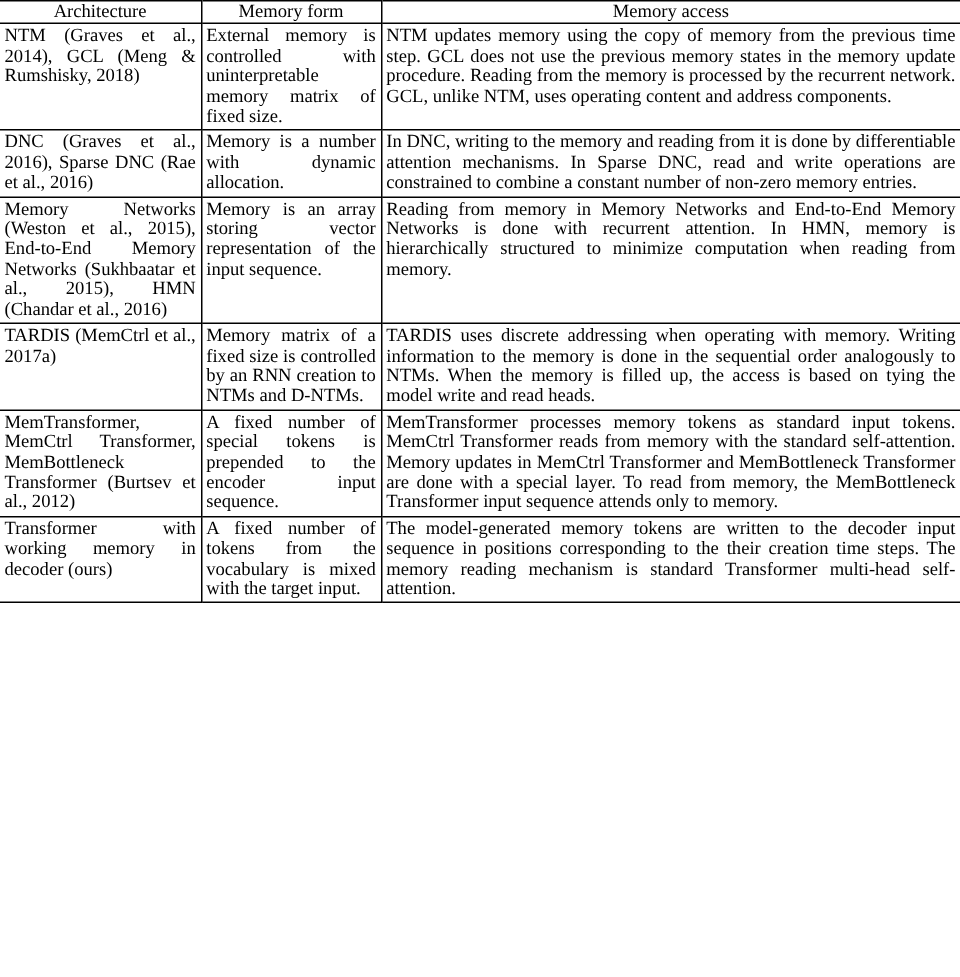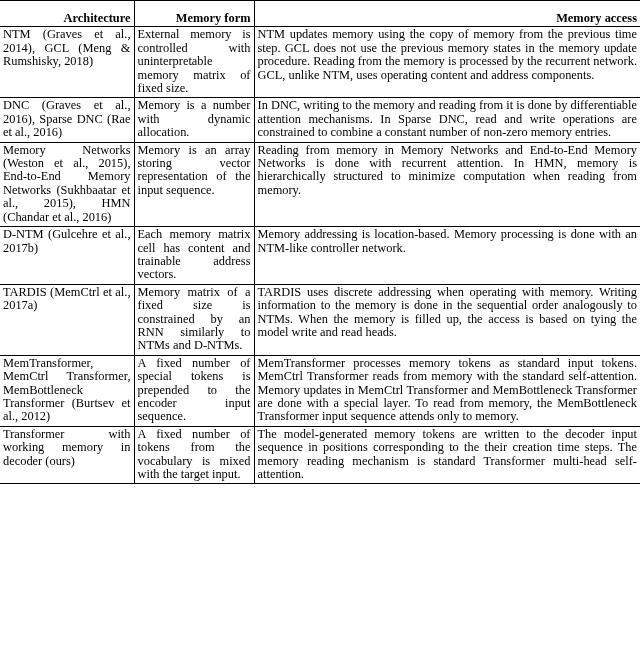--- a/index.html
+++ b/index.html
@@ -26,23 +26,23 @@
   table.paper-table col.col-access { width: 386px; }
   table.paper-table th,
   table.paper-table td {
     vertical-align: top;
     text-align: justify;
     padding: 1px 3px 2px 3px;
     border-bottom: 1px solid #000;
     overflow-wrap: break-word;
   }
   table.paper-table th {
-    font-weight: bold;
-    text-align: right;
-    padding-top: 11px;
+    font-weight: normal;
+    text-align: center;
+    padding-top: 0;
     padding-bottom: 1px;
   }
   table.paper-table th:not(:last-child),
   table.paper-table td:not(:last-child) {
     border-right: 1px solid #000;
   }
 </style>
 </head>
 <body>
 
@@ -69,27 +69,22 @@
       <td>DNC (Graves et al., 2016), Sparse DNC (Rae et al., 2016)</td>
       <td>Memory is a number with dynamic allocation.</td>
       <td>In DNC, writing to the memory and reading from it is done by differentiable attention mechanisms. In Sparse DNC, read and write operations are constrained to combine a constant number of non-zero memory entries.</td>
     </tr>
     <tr>
       <td>Memory Networks (Weston et al., 2015), End-to-End Memory Networks (Sukhbaatar et al., 2015), HMN (Chandar et al., 2016)</td>
       <td>Memory is an array storing vector representation of the input sequence.</td>
       <td>Reading from memory in Memory Networks and End-to-End Memory Networks is done with recurrent attention. In HMN, memory is hierarchically structured to minimize computation when reading from memory.</td>
     </tr>
     <tr>
-      <td>D-NTM (Gulcehre et al., 2017b)</td>
-      <td>Each memory matrix cell has content and trainable address vectors.</td>
-      <td>Memory addressing is location-based. Memory processing is done with an NTM-like controller network.</td>
-    </tr>
-    <tr>
       <td>TARDIS (MemCtrl et al., 2017a)</td>
-      <td>Memory matrix of a fixed size is constrained by an RNN similarly to NTMs and D-NTMs.</td>
+      <td>Memory matrix of a fixed size is controlled by an RNN creation to NTMs and D-NTMs.</td>
       <td>TARDIS uses discrete addressing when operating with memory. Writing information to the memory is done in the sequential order analogously to NTMs. When the memory is filled up, the access is based on tying the model write and read heads.</td>
     </tr>
     <tr>
       <td>MemTransformer, MemCtrl Transformer, MemBottleneck Transformer (Burtsev et al., 2012)</td>
       <td>A fixed number of special tokens is prepended to the encoder input sequence.</td>
       <td>MemTransformer processes memory tokens as standard input tokens. MemCtrl Transformer reads from memory with the standard self-attention. Memory updates in MemCtrl Transformer and MemBottleneck Transformer are done with a special layer. To read from memory, the MemBottleneck Transformer input sequence attends only to memory.</td>
     </tr>
     <tr>
       <td>Transformer with working memory in decoder (ours)</td>
       <td>A fixed number of tokens from the vocabulary is mixed with the target input.</td>

